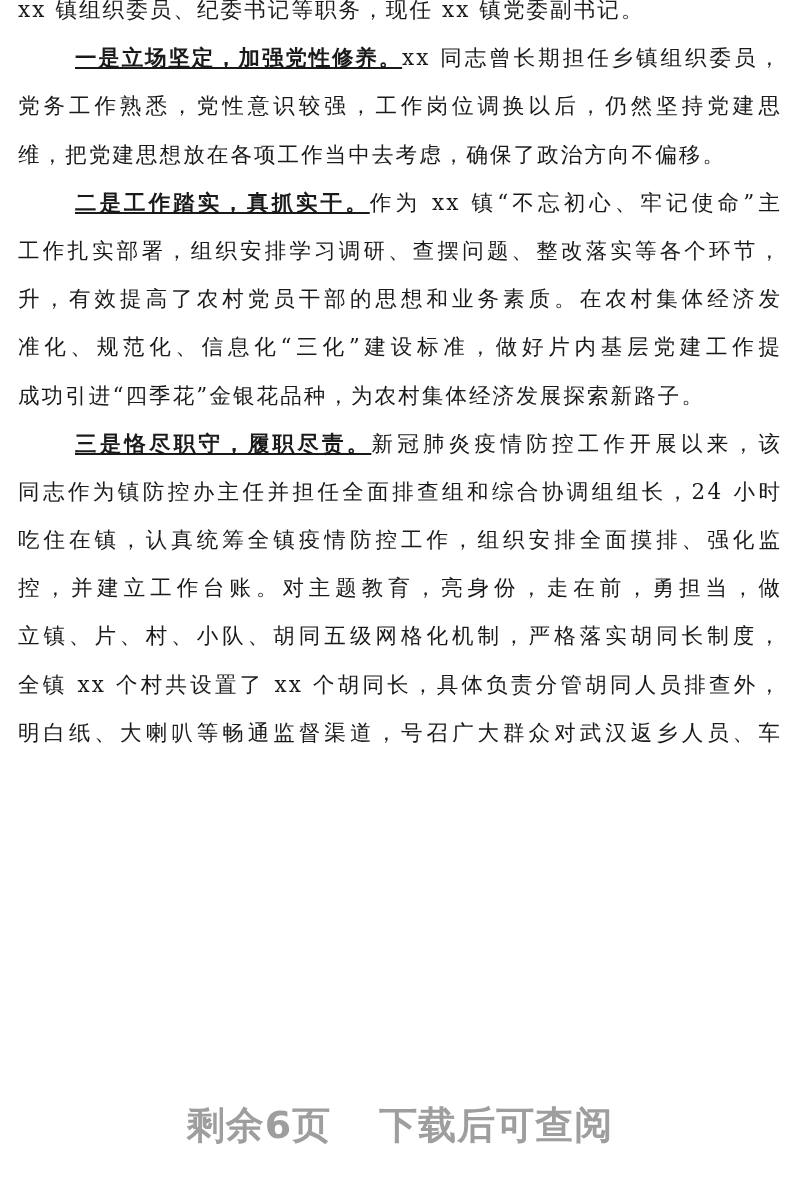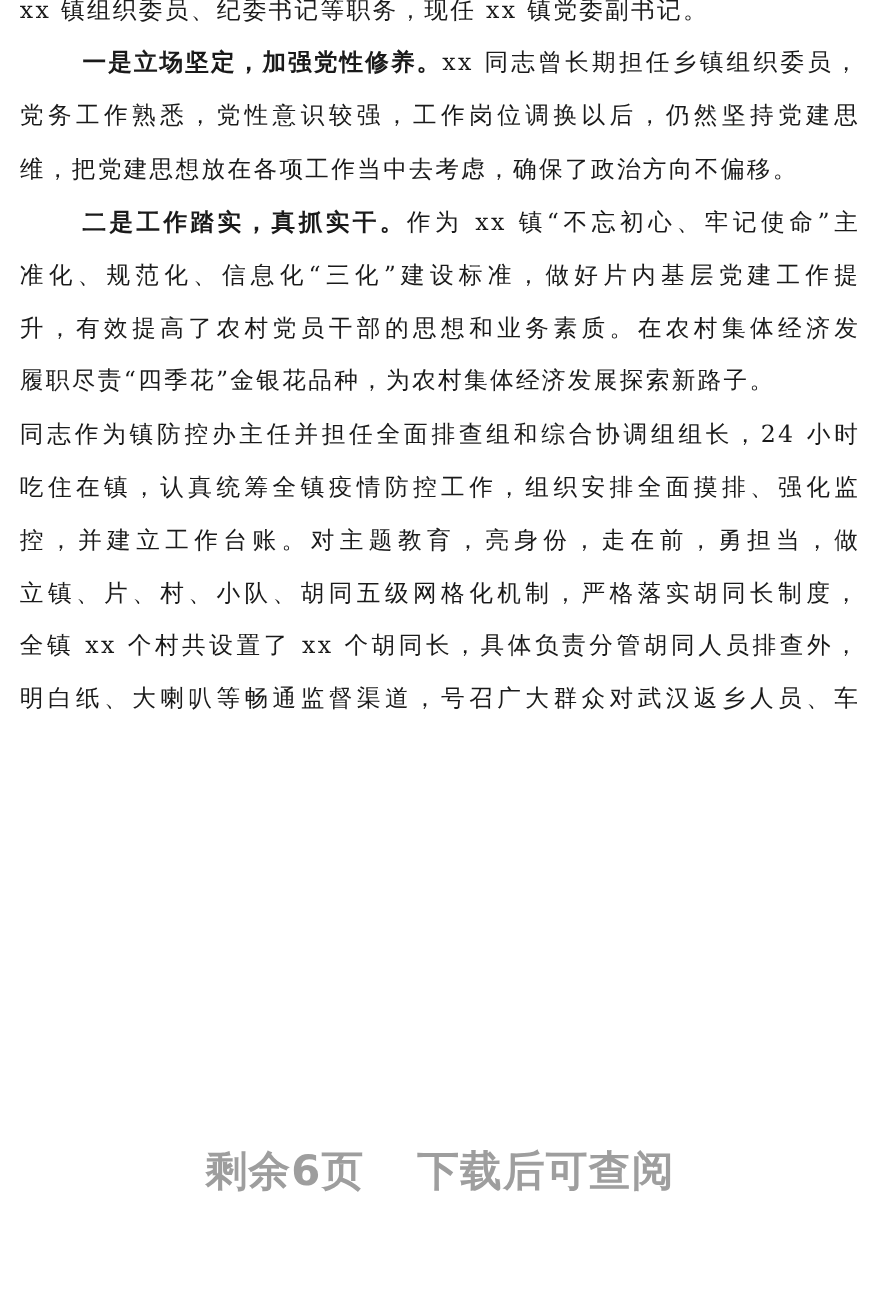--- a/index.html
+++ b/index.html
@@ -14,23 +14,23 @@
     .line {
       height: 48.2px; line-height: 48px; font-size: 21.5px;
       white-space: nowrap; letter-spacing: 2.1px;
       display: flex; justify-content: space-between;
     }
     .line.last { justify-content: flex-start; }
     .line .txt { display: block; width: 100%; text-align: justify; text-align-last: justify; }
     .line.last .txt { text-align-last: left; width: auto; }
     .indent { padding-left: 57px; }
     .indent .txt { }
-    b.lead { font-weight: bold; font-family: "DejaVu Sans", "Liberation Sans", sans-serif; letter-spacing: 1px; }
+    b.lead { font-weight: bold; font-family: "DejaVu Sans", "Liberation Sans", sans-serif; letter-spacing: 1px; text-decoration: underline; }
     .footer-note {
-      position: absolute; left: 0; width: 800px; top: 1039px;
+      position: absolute; left: 0; width: 800px; top: 1100px;
       text-align: center; font-size: 38px; font-weight: bold;
       color: #9e9e9e; letter-spacing: 1px;
       font-family: "DejaVu Sans", "Liberation Sans", sans-serif;
     }
     .footer-note span { display: inline-block; }
     .footer-note .gap { width: 48px; }
   </style>
 </head>
 <body>
 
@@ -44,27 +44,33 @@
   <div class="line">
       <span class="txt">党务工作熟悉，党性意识较强，工作岗位调换以后，仍然坚持党建思</span>
     </div>
   <div class="line last">
       <span class="txt">维，把党建思想放在各项工作当中去考虑，确保了政治方向不偏移。</span>
     </div>
   <div class="line indent">
       <span class="txt"><b class="lead">二是工作踏实，真抓实干。</b><span>作为 xx 镇“不忘初心、牢记使命”主</span></span>
     </div>
   <div class="line">
-      <span class="txt">准化、规范化、信息化“三化”建设标准，做好片内基层党建工作提</span>
+      <span class="txt">工作扎实部署，组织安排学习调研、查摆问题、整改落实等各个环节，</span>
     </div>
   <div class="line">
       <span class="txt">升，有效提高了农村党员干部的思想和业务素质。在农村集体经济发</span>
     </div>
+  <div class="line">
+      <span class="txt">准化、规范化、信息化“三化”建设标准，做好片内基层党建工作提</span>
+    </div>
   <div class="line last">
-      <span class="txt">履职尽责“四季花”金银花品种，为农村集体经济发展探索新路子。</span>
+      <span class="txt">成功引进“四季花”金银花品种，为农村集体经济发展探索新路子。</span>
+    </div>
+  <div class="line indent">
+      <span class="txt"><b class="lead">三是恪尽职守，履职尽责。</b><span>新冠肺炎疫情防控工作开展以来，该</span></span>
     </div>
   <div class="line">
       <span class="txt">同志作为镇防控办主任并担任全面排查组和综合协调组组长，24 小时</span>
     </div>
   <div class="line">
       <span class="txt">吃住在镇，认真统筹全镇疫情防控工作，组织安排全面摸排、强化监</span>
     </div>
   <div class="line">
       <span class="txt">控，并建立工作台账。对主题教育，亮身份，走在前，勇担当，做</span>
     </div>

